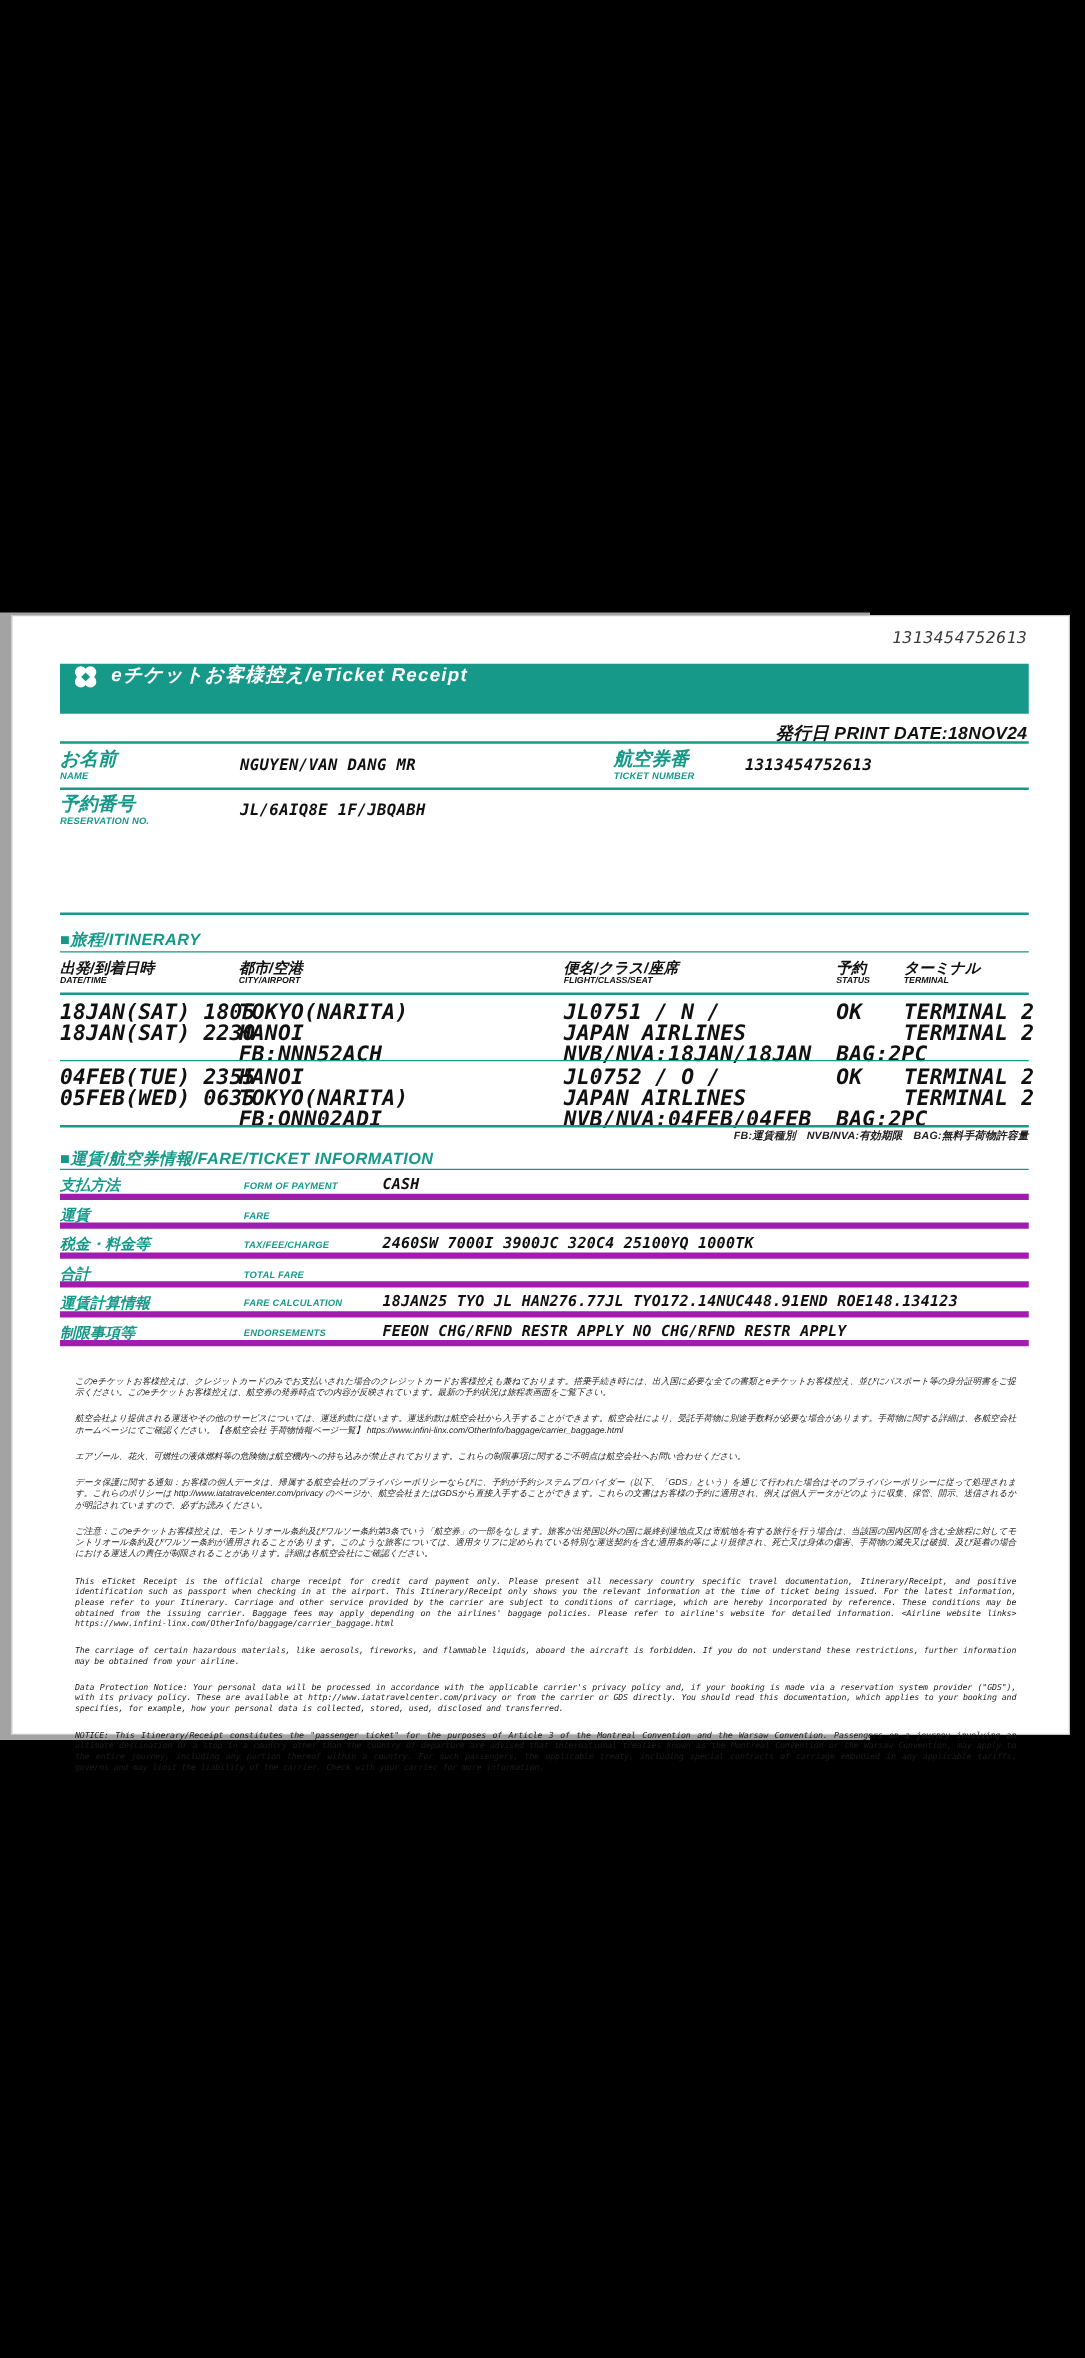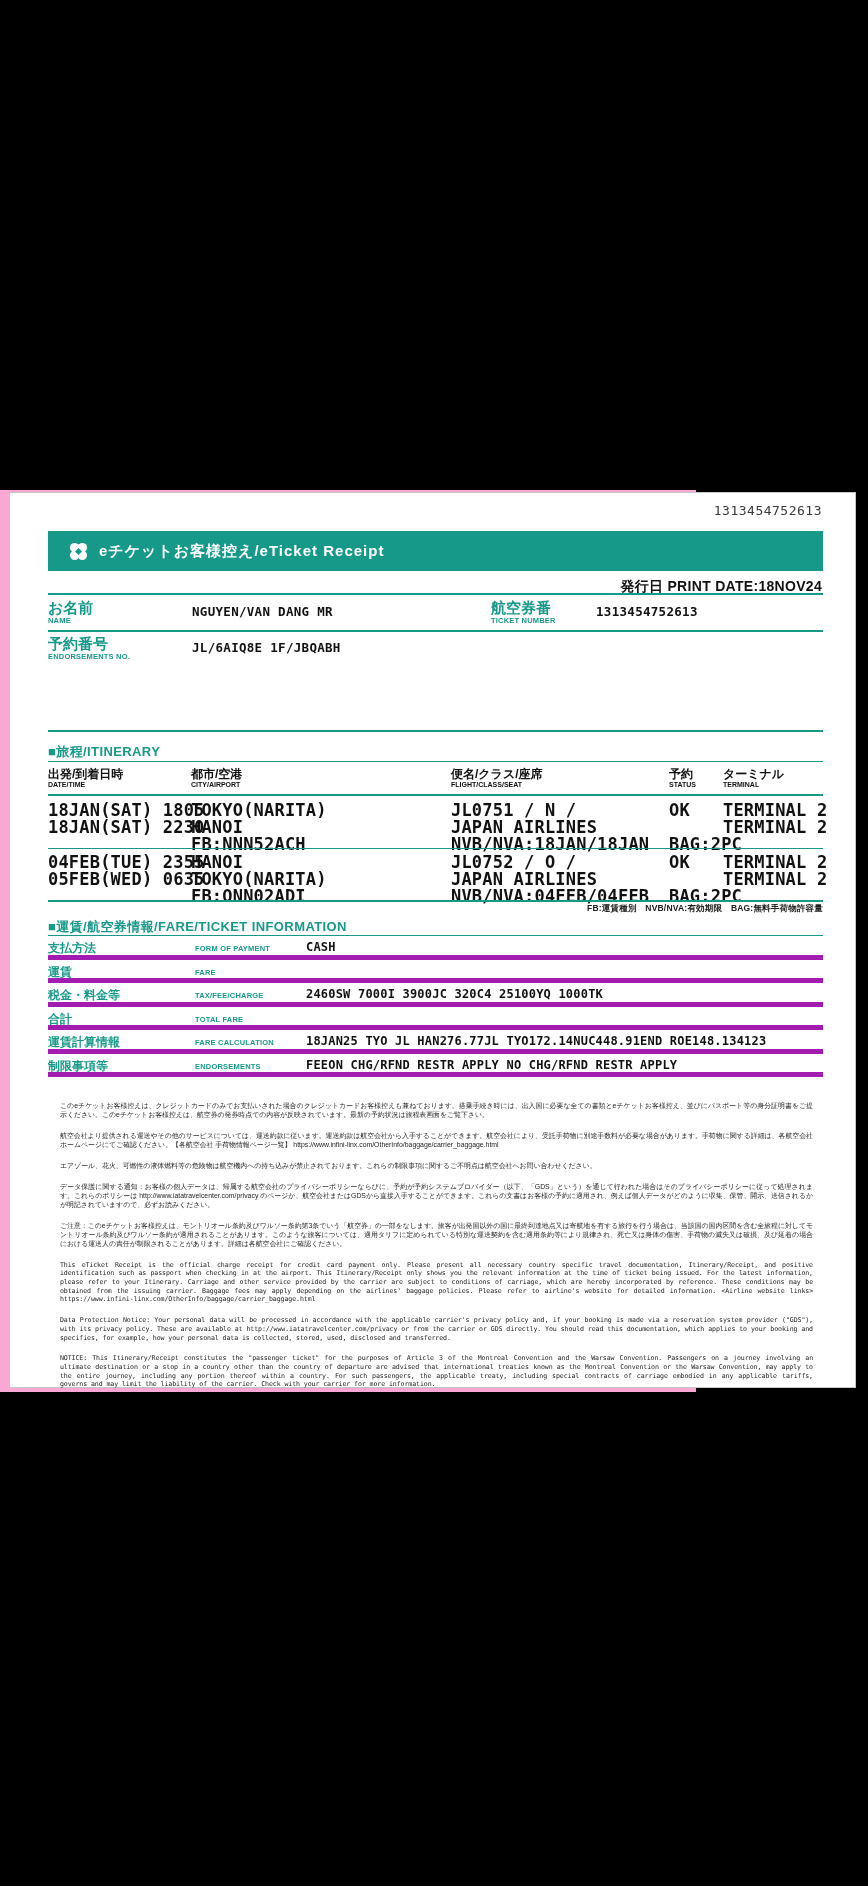--- a/index.html
+++ b/index.html
@@ -1,23 +1,23 @@
 <!DOCTYPE html>
 <html><head>
 <meta charset="utf-8">
 <style>
   * { margin:0; padding:0; box-sizing:border-box; }
   html,body { width:868px; height:1886px; background:#000; font-family:"Liberation Sans",sans-serif; }
   .stage { position:relative; width:868px; height:1886px; background:#000; overflow:hidden; }
-  .doc-area { position:absolute; top:490px; left:0; width:696px; height:902px; background:#f9a8d4; }
+  .doc-area { position:absolute; top:490px; left:0; width:696px; height:902px; background:#a3a3a3;font-style:italic; }
   .card { position:absolute; top:2px; left:9px; width:847px; height:896px; background:#fff; border:1px solid #c6c6c6; }
 
   .top-ticket-no { position:absolute; top:10px; right:33px; font-family:"DejaVu Sans Mono",monospace; font-size:13px; color:#3a3a3a; letter-spacing:0.5px; }
 
-  .title-bar { position:absolute; top:38px; left:38px; right:32px; height:40px; background:#17998a; display:flex; align-items:center; padding-left:20px; }
+  .title-bar { position:absolute; top:38px; left:38px; right:32px; height:40px; background:#17998a; display:flex; padding-left:10px; }
   .title-bar .clover { width:21px; height:21px; margin-right:10px; flex:0 0 auto; }
   .title-bar .title-text { color:#fff; font-size:15px; font-weight:bold; letter-spacing:1px; }
 
   .print-date { position:absolute; top:85px; right:33px; font-size:14px; font-weight:bold; color:#111; letter-spacing:0.3px; }
 
   .rule { position:absolute; left:38px; right:32px; background:#17998a; }
 
   .info-block { position:absolute; top:103px; left:38px; right:32px; }
   .info-row { position:relative; height:34px; }
   .info-row.first { border-bottom:2px solid #17998a; height:36px; }
@@ -86,21 +86,21 @@
           <span class="val">NGUYEN/VAN DANG MR</span>
           <span class="lbl lbl2">
             <span class="jp">航空券番</span>
             <span class="en">TICKET NUMBER</span>
           </span>
           <span class="val2">1313454752613</span>
         </div>
         <div class="info-row" style="height:32px;">
           <span class="lbl">
             <span class="jp">予約番号</span>
-            <span class="en">ENDORSEMENTS NO.</span>
+            <span class="en">RESERVATION NO.</span>
           </span>
           <span class="val">JL/6AIQ8E 1F/JBQABH</span>
         </div>
       </div>
       <div class="rule" style="top:237px; height:2px;"></div>
 
       <div class="section-title" style="top:250px;">■旅程/ITINERARY</div>
       <div class="rule" style="top:268px; height:1px;"></div>
 
       <div class="itin-head">
@@ -212,20 +212,21 @@
       <div class="fine-print">
         <div class="jp">
           <p>このeチケットお客様控えは、クレジットカードのみでお支払いされた場合のクレジットカードお客様控えも兼ねております。搭乗手続き時には、出入国に必要な全ての書類とeチケットお客様控え、並びにパスポート等の身分証明書をご提示ください。このeチケットお客様控えは、航空券の発券時点での内容が反映されています。最新の予約状況は旅程表画面をご覧下さい。</p>
           <p>航空会社より提供される運送やその他のサービスについては、運送約款に従います。運送約款は航空会社から入手することができます。航空会社により、受託手荷物に別途手数料が必要な場合があります。手荷物に関する詳細は、各航空会社ホームページにてご確認ください。【各航空会社 手荷物情報ページ一覧】 https://www.infini-linx.com/OtherInfo/baggage/carrier_baggage.html</p>
           <p>エアゾール、花火、可燃性の液体燃料等の危険物は航空機内への持ち込みが禁止されております。これらの制限事項に関するご不明点は航空会社へお問い合わせください。</p>
           <p>データ保護に関する通知：お客様の個人データは、帰属する航空会社のプライバシーポリシーならびに、予約が予約システムプロバイダー（以下、「GDS」という）を通じて行われた場合はそのプライバシーポリシーに従って処理されます。これらのポリシーは http://www.iatatravelcenter.com/privacy のページか、航空会社またはGDSから直接入手することができます。これらの文書はお客様の予約に適用され、例えば個人データがどのように収集、保管、開示、送信されるかが明記されていますので、必ずお読みください。</p>
           <p>ご注意：このeチケットお客様控えは、モントリオール条約及びワルソー条約第3条でいう「航空券」の一部をなします。旅客が出発国以外の国に最終到達地点又は寄航地を有する旅行を行う場合は、当該国の国内区間を含む全旅程に対してモントリオール条約及びワルソー条約が適用されることがあります。このような旅客については、適用タリフに定められている特別な運送契約を含む適用条約等により規律され、死亡又は身体の傷害、手荷物の滅失又は破損、及び延着の場合における運送人の責任が制限されることがあります。詳細は各航空会社にご確認ください。</p>
         </div>
         <div class="en">
           <p>This eTicket Receipt is the official charge receipt for credit card payment only. Please present all necessary country specific travel documentation, Itinerary/Receipt, and positive identification such as passport when checking in at the airport. This Itinerary/Receipt only shows you the relevant information at the time of ticket being issued. For the latest information, please refer to your Itinerary. Carriage and other service provided by the carrier are subject to conditions of carriage, which are hereby incorporated by reference. These conditions may be obtained from the issuing carrier. Baggage fees may apply depending on the airlines' baggage policies. Please refer to airline's website for detailed information. &lt;Airline website links&gt; https://www.infini-linx.com/OtherInfo/baggage/carrier_baggage.html</p>
+          <p>The carriage of certain hazardous materials, like aerosols, fireworks, and flammable liquids, aboard the aircraft is forbidden. If you do not understand these restrictions, further information may be obtained from your airline.</p>
           <p>Data Protection Notice: Your personal data will be processed in accordance with the applicable carrier's privacy policy and, if your booking is made via a reservation system provider ("GDS"), with its privacy policy. These are available at http://www.iatatravelcenter.com/privacy or from the carrier or GDS directly. You should read this documentation, which applies to your booking and specifies, for example, how your personal data is collected, stored, used, disclosed and transferred.</p>
           <p>NOTICE: This Itinerary/Receipt constitutes the "passenger ticket" for the purposes of Article 3 of the Montreal Convention and the Warsaw Convention. Passengers on a journey involving an ultimate destination or a stop in a country other than the country of departure are advised that international treaties known as the Montreal Convention or the Warsaw Convention, may apply to the entire journey, including any portion thereof within a country. For such passengers, the applicable treaty, including special contracts of carriage embodied in any applicable tariffs, governs and may limit the liability of the carrier. Check with your carrier for more information.</p>
         </div>
       </div>
 
     </div>
   </div>
 </div>
 
 </body></html>

